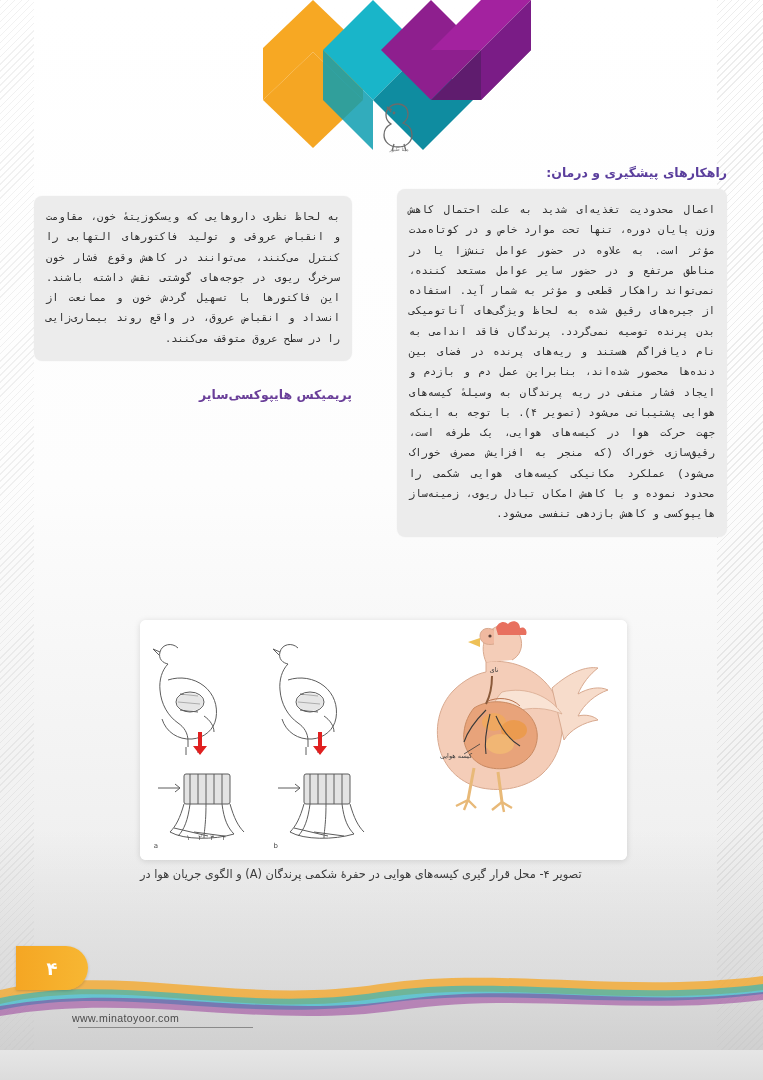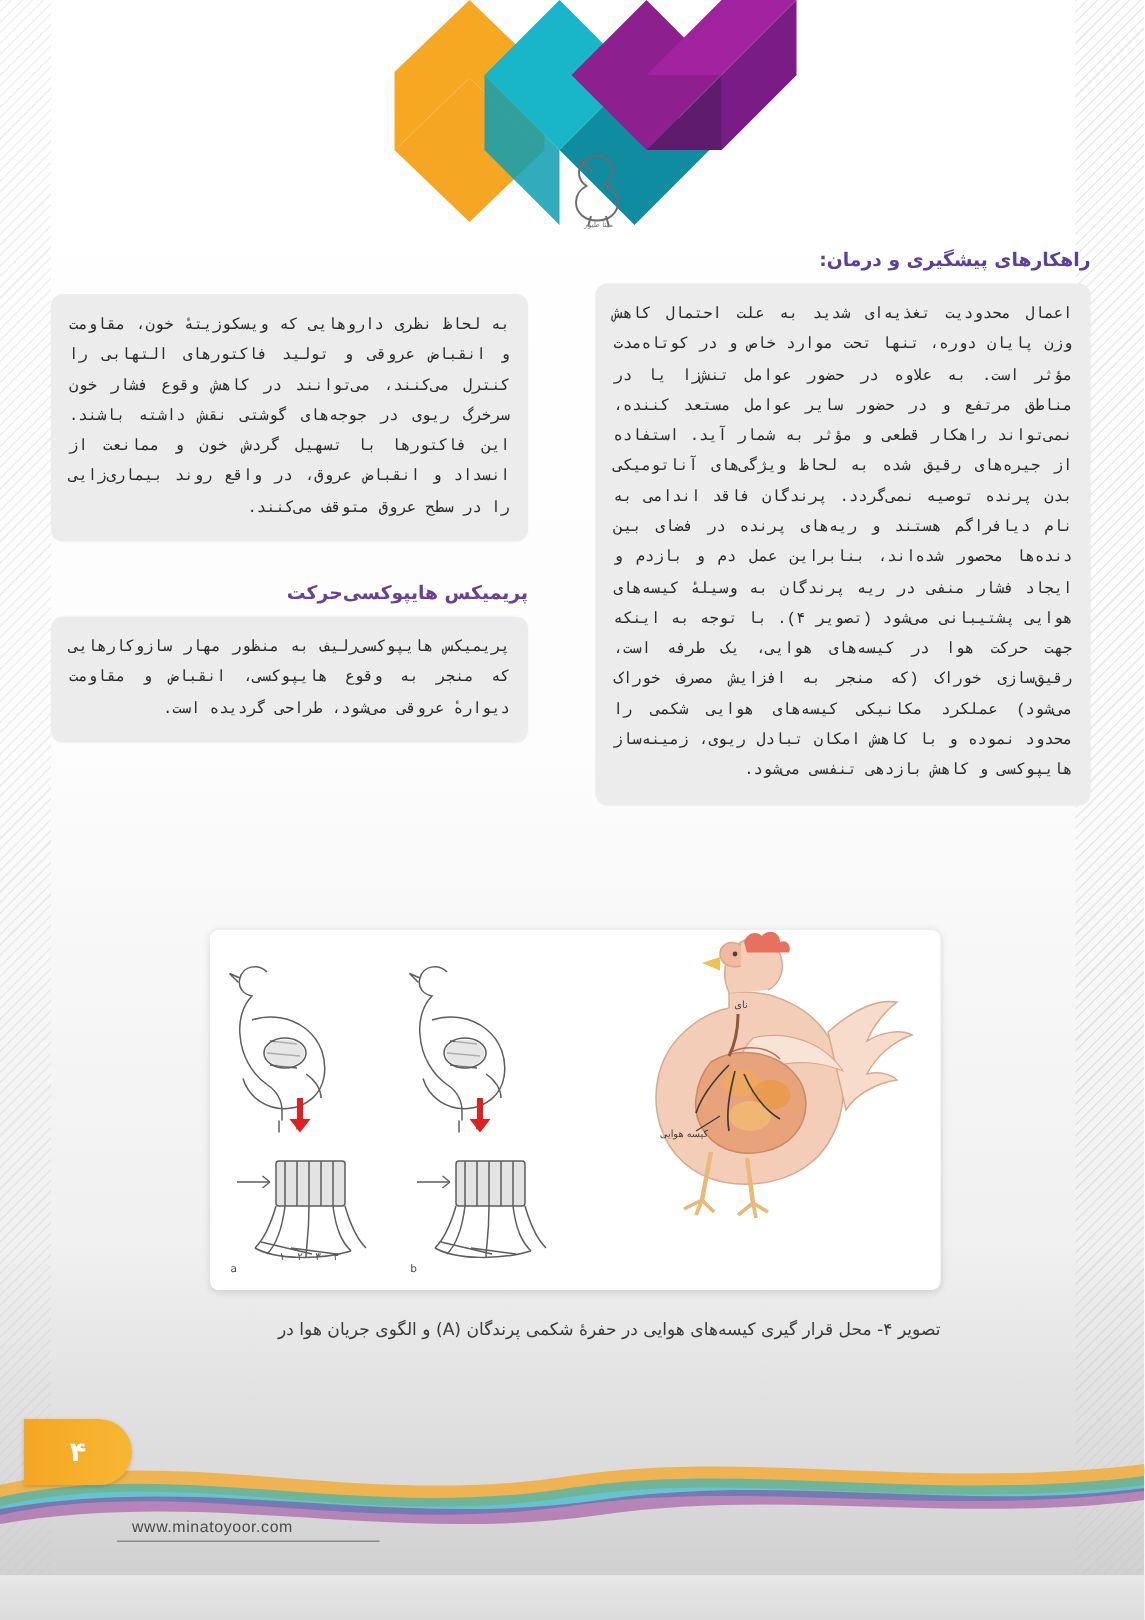--- a/index.html
+++ b/index.html
@@ -144,25 +144,25 @@
   }
   .figure-box {
     background: #ffffff;
     border-radius: 6px;
     box-shadow: 0 1px 6px rgba(0,0,0,0.13);
     height: 240px;
     position: relative;
     overflow: hidden;
   }
   .figure-caption {
-    margin-top: 16px;
+    margin-top: 4px;
     color: #3a3a3a;
     font-size: 11.4px;
     line-height: 1.9;
-    text-align: right;
+    text-align: left;
   }
 
   
   .page-number-badge {
     position: absolute;
     left: 16px;
     bottom: 90px;
     width: 72px;
     height: 44px;
     background: linear-gradient(90deg, #f5a623 0%, #f7b733 100%);
@@ -170,21 +170,21 @@
     display: flex;
     align-items: center;
     justify-content: center;
     color: #ffffff;
     font-size: 18px;
     font-weight: bold;
     box-shadow: 0 1px 3px rgba(0,0,0,0.18);
   }
   .footer-url {
     position: absolute;
-    left: 88px;
+    left: 72px;
     bottom: 56px;
     font-size: 10.6px;
     color: #4a4a4a;
     letter-spacing: .4px;
     font-family: "Liberation Sans", sans-serif;
     direction: ltr;
     margin-top: 32px;
   }
   .footer-rule {
     position: absolute;
@@ -252,24 +252,21 @@
     </div>
   </div>
 
   <div class="col-left">
     <div class="text-card">
       <p>به لحاظ نظری داروهایی که ویسکوزیتهٔ خون، مقاومت و انقباض عروقی و تولید فاکتورهای التهابی را کنترل می‌کنند، می‌توانند در کاهش وقوع فشار خون سرخرگ ریوی در جوجه‌های گوشتی نقش داشته باشند. این فاکتورها با تسهیل گردش خون و ممانعت از انسداد و انقباض عروق، در واقع روند بیماری‌زایی را در سطح عروق متوقف می‌کنند.</p>
     </div>
 
     <div class="block-gap"></div>
 
-    <h2 class="section-title purple-title">پریمیکس هایپوکسی‌حرکت</h2>
-    <div class="text-card">
-      <p>پریمیکس هایپوکسی‌رلیف به منظور مهار سازوکارهایی که منجر به وقوع هایپوکسی، انقباض و مقاومت دیوارهٔ عروقی می‌شود، طراحی گردیده است.</p>
-    </div>
+    <h2 class="section-title purple-title">پریمیکس هایپوکسی‌سایر</h2>
   </div>
 
   <div class="figure-wrap">
     <div class="figure-box">
       <svg viewBox="0 0 487 240" width="487" height="240" aria-hidden="true">
         <rect x="0" y="0" width="487" height="240" fill="#ffffff"></rect>
 
         <g stroke="#5d5d5d" stroke-width="1" fill="none">
           <path d="M38 28 c-6 -6 -16 -4 -18 4 c-2 7 3 11 8 12 c-6 6 -9 16 -8 26 c1 14 8 26 18 33 c6 4 10 10 10 18 l0 6"></path>
           <path d="M20 32 l-7 -3 l6 6"></path>

